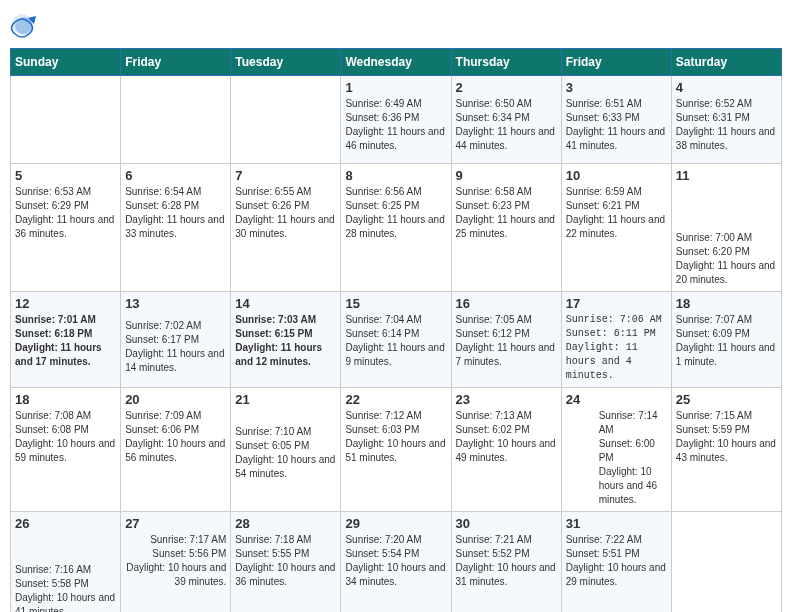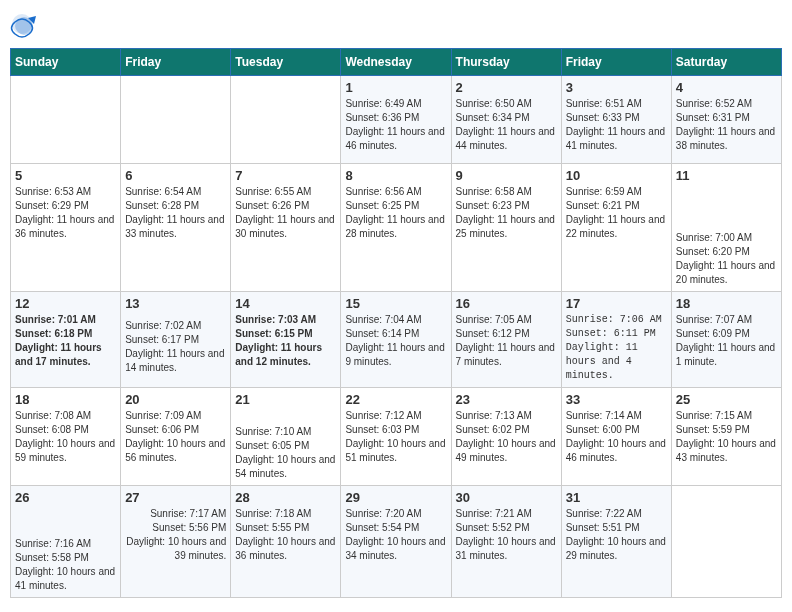--- a/index.html
+++ b/index.html
@@ -273,22 +273,22 @@
 Sunset: 6:03 PM
 Daylight: 10 hours and 51 minutes.</div>
         </td>
         <td>
           <div class="day-number">23</div>
           <div class="day-info" style="white-space: pre-line;">Sunrise: 7:13 AM
 Sunset: 6:02 PM
 Daylight: 10 hours and 49 minutes.</div>
         </td>
         <td>
-          <div class="day-number">33</div>
-          <div class="day-info" style="white-space: pre-line;">Sunrise: 7:14 AM
+          <div class="day-number">24</div>
+          <div class="day-info" style="white-space: pre-line; margin-left: 33px;">Sunrise: 7:14 AM
 Sunset: 6:00 PM
 Daylight: 10 hours and 46 minutes.</div>
         </td>
         <td>
           <div class="day-number">25</div>
           <div class="day-info" style="white-space: pre-line;">Sunrise: 7:15 AM
 Sunset: 5:59 PM
 Daylight: 10 hours and 43 minutes.</div>
         </td>
       </tr>

